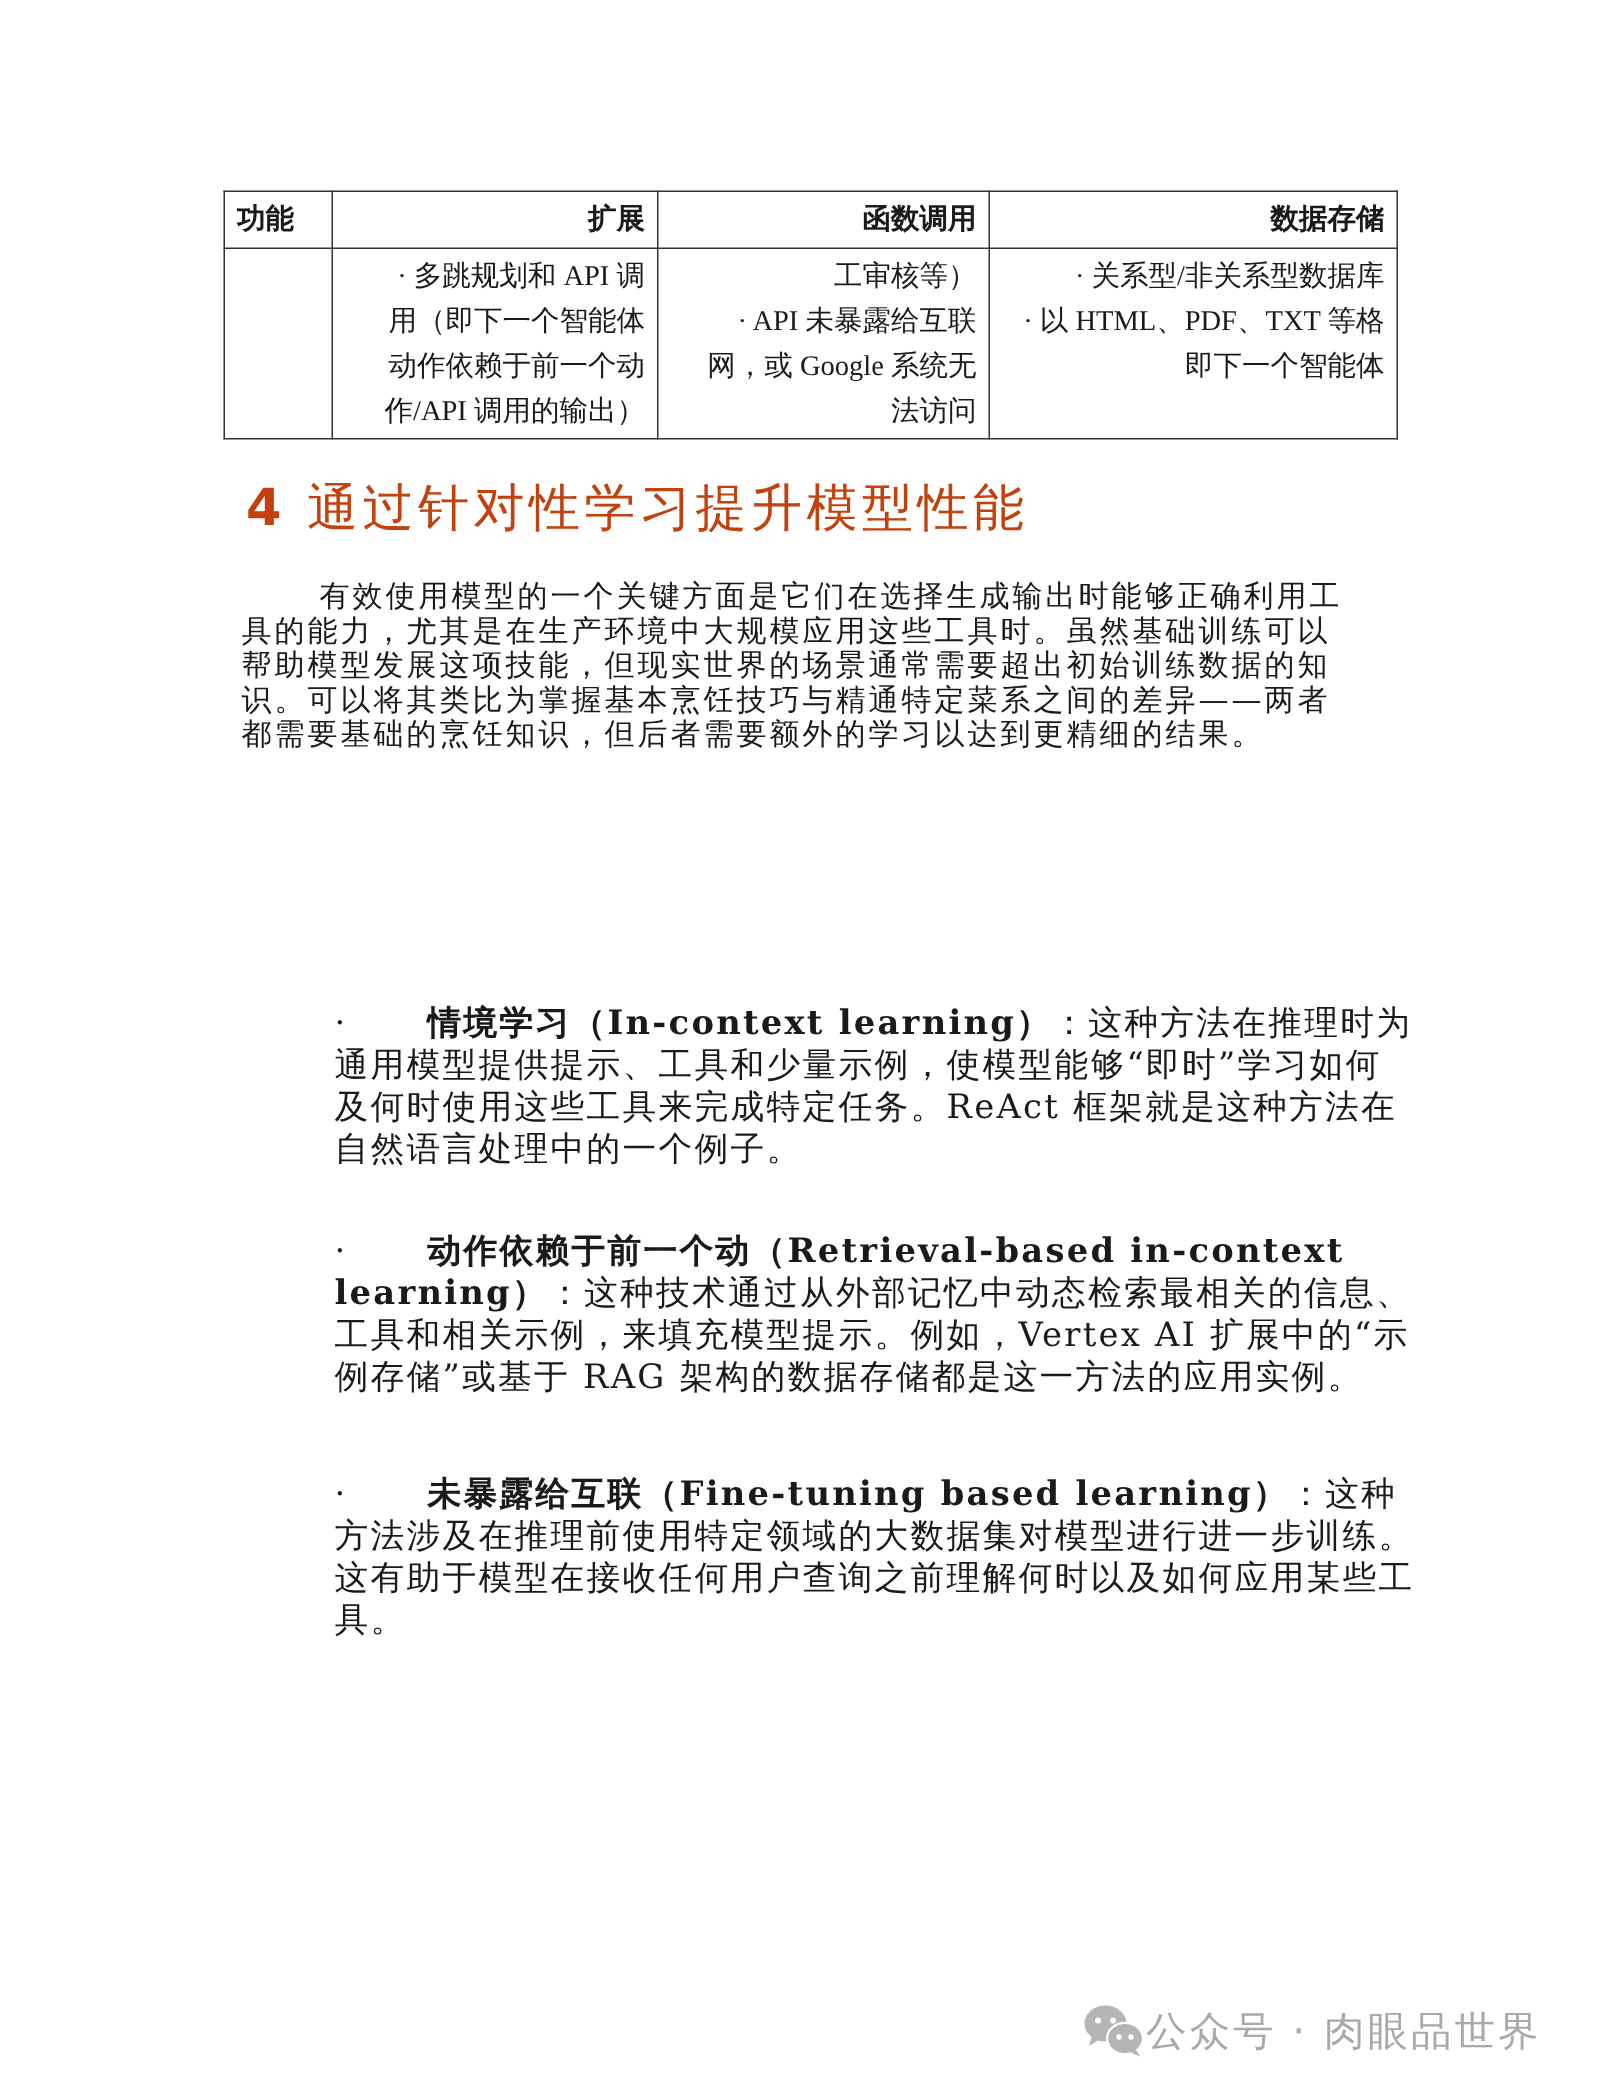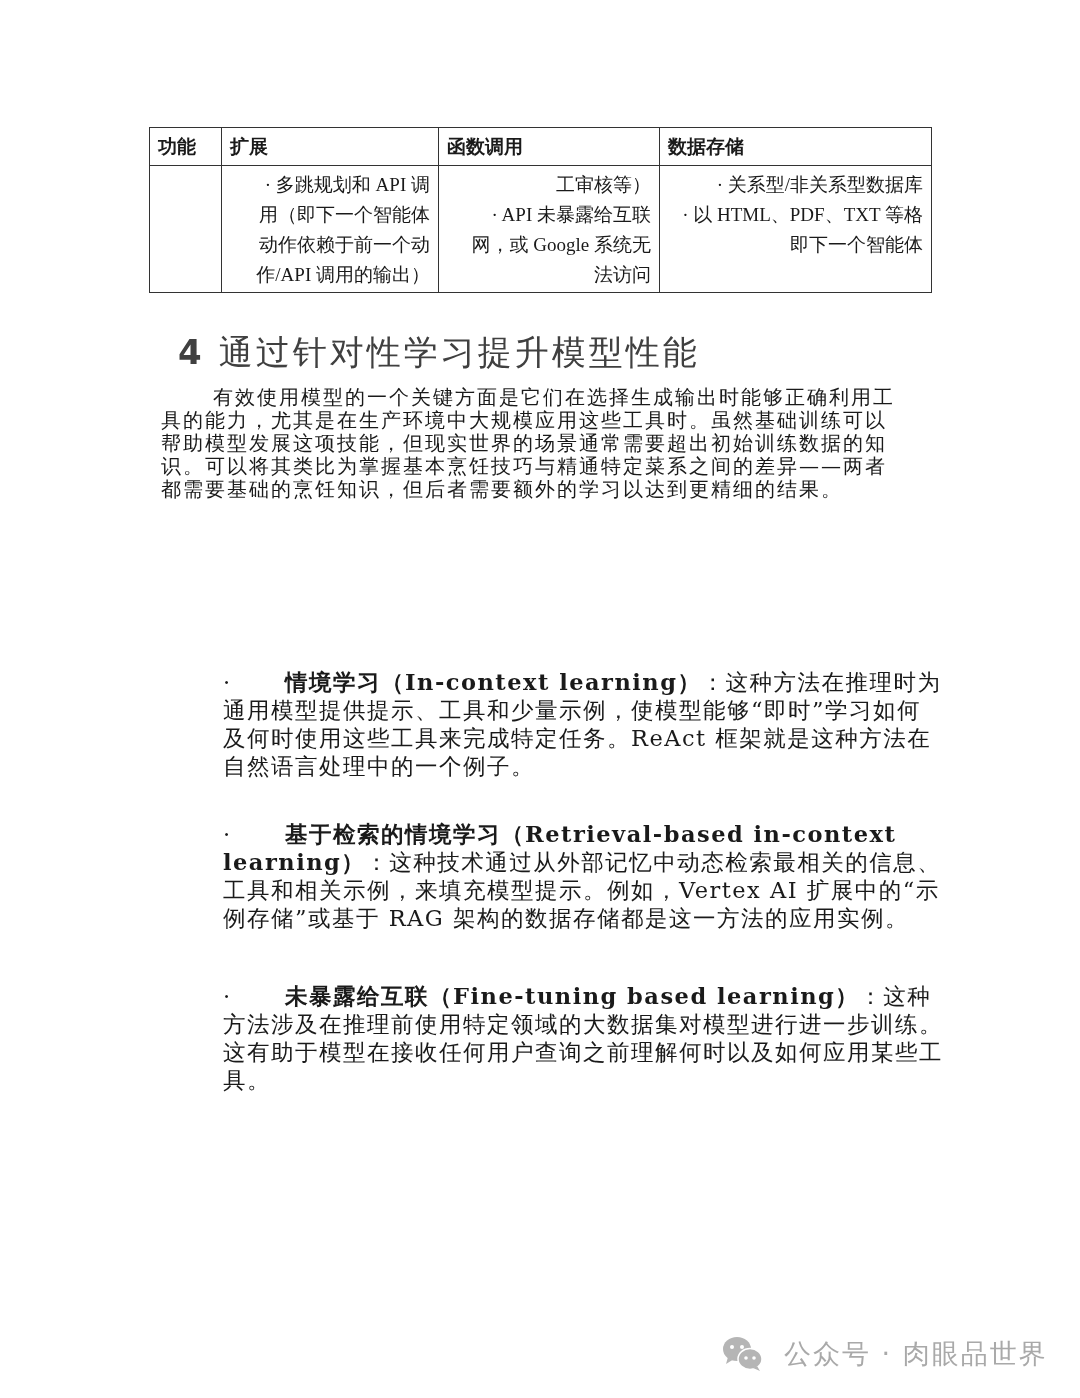--- a/index.html
+++ b/index.html
@@ -16,50 +16,50 @@
     border-collapse: collapse; table-layout: fixed;
     font-size: 19px; line-height: 30px;
   }
   table.spec td, table.spec th {
     border: 1.5px solid #333;
     vertical-align: top;
     padding: 2px 8px;
     font-weight: normal;
     font-family: Liberation Serif, serif;
   }
-  table.spec th { text-align: left; height: 33px; padding: 4px 8px 0; font-weight: bold; }
+  table.spec th { text-align: right; height: 33px; padding: 4px 8px 0; font-weight: bold; }
   table.spec th.first { text-align: left; }
   table.spec td { padding: 4px 8px 2px 10px; height: 118px; text-align: right; }
   .cell-line { display: block; }
 
   
   .h1 {
     position: absolute; left: 160px; top: 312px;
     font-family: "DejaVu Sans", "Liberation Sans", sans-serif;
-    font-size: 34px; color: #404040; letter-spacing: 3px; margin: 18px; font-weight: normal;
+    font-size: 34px; color: #c2410c; letter-spacing: 3px; margin: 4px; font-weight: normal;
   }
   .h1 .num { font-weight: bold; margin-right: 14px; }
 
   
   .para {
     position: absolute; left: 161px; width: 745px;
     font-size: 20px; line-height: 23px; letter-spacing: 2px; margin: 0;
   }
   .indent { text-indent: 52px; }
   .bullet {
     position: absolute; left: 223px; width: 720px;
     font-size: 22.5px; line-height: 28px; letter-spacing: 1.5px; margin: 0;
   }
   .bullet .dot { display: inline-block; width: 62px; }
   .bullet .term { font-weight: bold; }
 
   
   .watermark {
     position: absolute; left: 722px; top: 1336px;
-    display: flex; align-items: center; gap: 20px;
+    display: flex; align-items: center; gap: 0;
     font-family: "DejaVu Sans", "Liberation Sans", sans-serif;
     font-size: 27px; color: #a9a9a9; letter-spacing: 2px;
   }
   .wechat-icon { width: 42px; height: 36px; position: relative; }
 </style>
 </head>
 <body>
 
 <div class="page">
 
@@ -105,21 +105,21 @@
   </h1>
 
   <p class="para indent" style="top:386px;">有效使用模型的一个关键方面是它们在选择生成输出时能够正确利用工具的能力，尤其是在生产环境中大规模应用这些工具时。虽然基础训练可以帮助模型发展这项技能，但现实世界的场景通常需要超出初始训练数据的知识。可以将其类比为掌握基本烹饪技巧与精通特定菜系之间的差异——两者都需要基础的烹饪知识，但后者需要额外的学习以达到更精细的结果。</p>
 
 
   <div class="bullet" style="top:668px;">
     <span class="dot">·</span><span class="term">情境学习（In-context learning）</span><span>：这种方法在推理时为通用模型提供提示、工具和少量示例，使模型能够“即时”学习如何及何时使用这些工具来完成特定任务。ReAct 框架就是这种方法在自然语言处理中的一个例子。</span>
   </div>
 
   <div class="bullet" style="top:820px;">
-    <span class="dot">·</span><span class="term">基于检索的情境学习（Retrieval-based in-context learning）</span><span>：这种技术通过从外部记忆中动态检索最相关的信息、工具和相关示例，来填充模型提示。例如，Vertex AI 扩展中的“示例存储”或基于 RAG 架构的数据存储都是这一方法的应用实例。</span>
+    <span class="dot">·</span><span class="term">动作依赖于前一个动（Retrieval-based in-context learning）</span><span>：这种技术通过从外部记忆中动态检索最相关的信息、工具和相关示例，来填充模型提示。例如，Vertex AI 扩展中的“示例存储”或基于 RAG 架构的数据存储都是这一方法的应用实例。</span>
   </div>
 
   <div class="bullet" style="top:982px;">
     <span class="dot">·</span><span class="term">未暴露给互联（Fine-tuning based learning）</span><span>：这种方法涉及在推理前使用特定领域的大数据集对模型进行进一步训练。这有助于模型在接收任何用户查询之前理解何时以及如何应用某些工具。</span>
   </div>
 
 
   <div class="watermark">
     <span class="wechat-icon">
       <svg width="42" height="36" viewBox="0 0 42 36">

